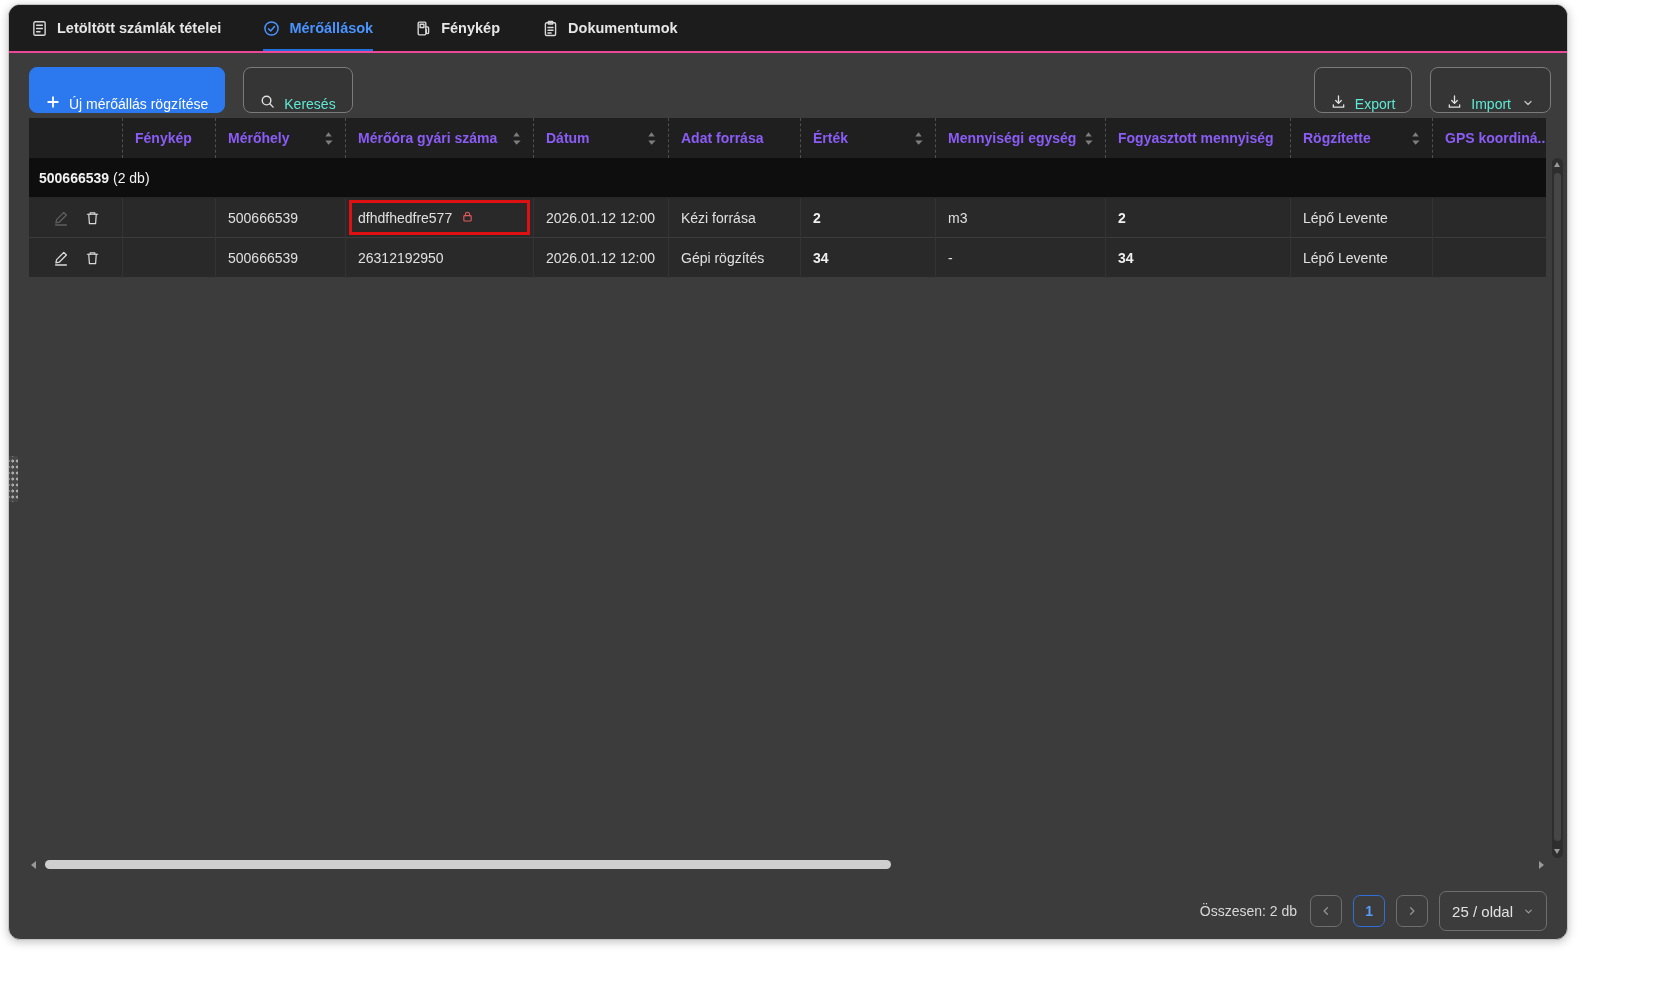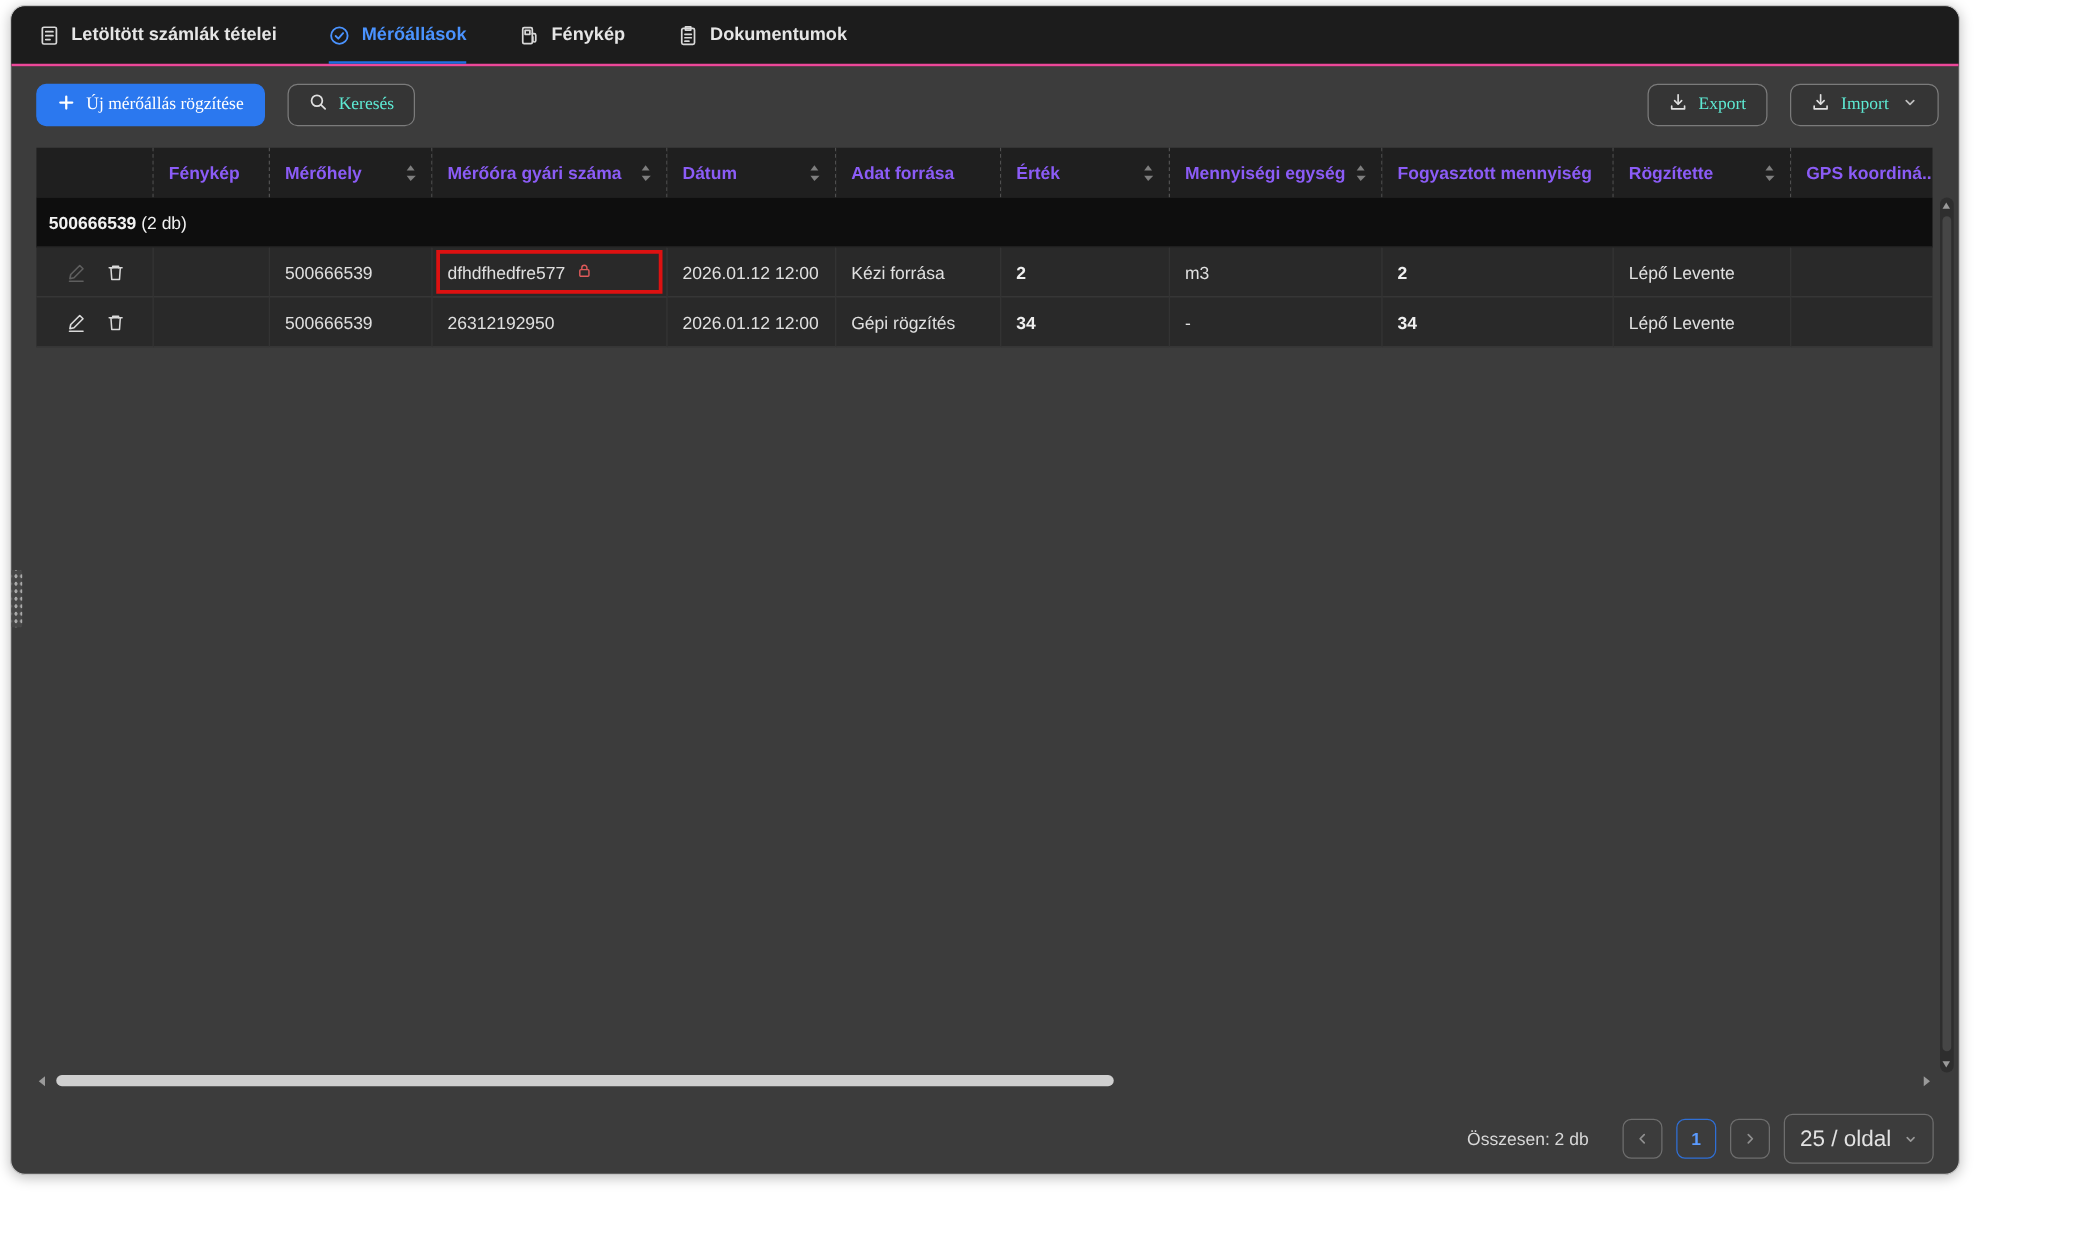--- a/index.html
+++ b/index.html
@@ -10,21 +10,21 @@
   .tabbar{height:48px;background:#1c1c1c;border-bottom:2px solid #ec4899;display:flex;align-items:stretch;padding-left:22px;gap:42px}
   .tab{display:flex;align-items:center;gap:9px;color:#e6e6e6;font-size:14.5px;font-weight:600;cursor:pointer;position:relative;white-space:nowrap}
   .tab.active{color:#4a93ff}
   .tab.active::after{content:"";position:absolute;left:0;right:0;bottom:0;height:2px;background:#1f6fe0}
   .ticon{display:inline-flex}
 
   
   .content{position:relative;height:886px}
   .toolbar{position:absolute;left:20px;right:16px;top:14px;height:34px;display:flex;justify-content:space-between}
   .tb-left,.tb-right{display:flex;gap:18px}
-  .btn{display:inline-flex;align-items:center;gap:9px;height:34px;padding:0 16px;border-radius:8px;font-size:14px;font-family:Liberation Serif, serif;cursor:pointer;border:1px solid transparent;white-space:nowrap}
+  .btn{display:inline-flex;align-items:flex-end;gap:9px;height:46px;padding:0 16px;border-radius:8px;font-size:14px;font-family:Liberation Sans, sans-serif;cursor:pointer;border:1px solid transparent;white-space:nowrap}
   .btn.primary{background:#2b78ef;color:#fff;border-color:#2b78ef}
   .btn.ghost{background:#353535;color:#5eead4;border-color:#7b7b7b}
   .chev{margin-left:2px}
 
   
   .table-area{position:absolute;left:20px;top:65px;width:1517px;overflow:hidden}
   table{border-collapse:separate;border-spacing:0;table-layout:fixed;width:1664px;font-size:14px;color:#e0e0e0}
   th{background:#1f1f1f;height:40px;font-weight:700;color:#8b5cf6;text-align:left;padding:0 12px;border-right:1px dashed #4f4f4f;white-space:nowrap;overflow:hidden}
   th:last-child{border-right:none}
   .th-in{display:flex;align-items:center;gap:6px}
@@ -46,24 +46,24 @@
   .arr-up,.arr-down,.arr-left,.arr-right{width:0;height:0;position:absolute}
   .arr-up{left:2px;top:4px;border-left:3.5px solid transparent;border-right:3.5px solid transparent;border-bottom:5px solid #9a9a9a}
   .arr-down{left:2px;bottom:4px;border-left:3.5px solid transparent;border-right:3.5px solid transparent;border-top:5px solid #9a9a9a}
   .hscroll{position:absolute;left:20px;top:806px;width:1517px;height:12px}
   .arr-left{left:2px;top:2px;border-top:4px solid transparent;border-bottom:4px solid transparent;border-right:5px solid #9a9a9a}
   .arr-right{right:2px;top:2px;border-top:4px solid transparent;border-bottom:4px solid transparent;border-left:5px solid #9a9a9a}
   .hthumb{position:absolute;left:16px;top:1px;width:846px;height:9px;background:#cfcfcf;border-radius:5px}
 
   
   .footer{position:absolute;right:20px;top:838px;display:flex;align-items:center;gap:11px;color:#d8d8d8;font-size:14px}
-  .total{margin-right:16px}
+  .total{margin-right:2px}
   .pgbtn{width:32px;height:32px;border-radius:7px;border:1px solid #6e6e6e;background:transparent;color:#8f8f8f;display:inline-flex;align-items:center;justify-content:center;font-size:14px;font-family:inherit;cursor:pointer}
   .pgbtn.page{border-color:#2f6fd6;color:#5b9bff;font-weight:700}
-  .pgsize{height:40px;border:1px solid #6e6e6e;border-radius:7px;display:flex;align-items:center;gap:10px;padding:0 12px;font-size:18px;color:#e2e2e2;cursor:pointer}
+  .pgsize{height:40px;border:1px solid #6e6e6e;border-radius:7px;display:flex;align-items:center;gap:10px;padding:0 12px;font-size:15px;color:#e2e2e2;cursor:pointer}
 
   
   .grip{position:absolute;left:0;top:451px;width:9px;height:46px;background:#474747;border-radius:0 3px 3px 0;background-image:radial-gradient(#ababab 1px,transparent 1.4px);background-size:4.5px 6px;background-position:1.5px 2px;cursor:ew-resize}
 </style>
 </head>
 <body>
 
 <div class="frame">
 
   <div class="tabbar">

